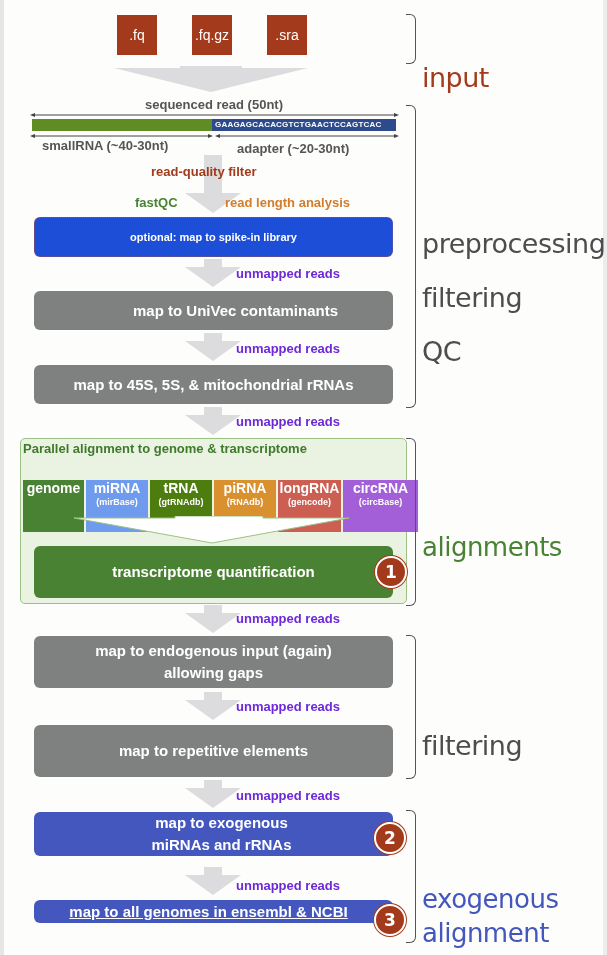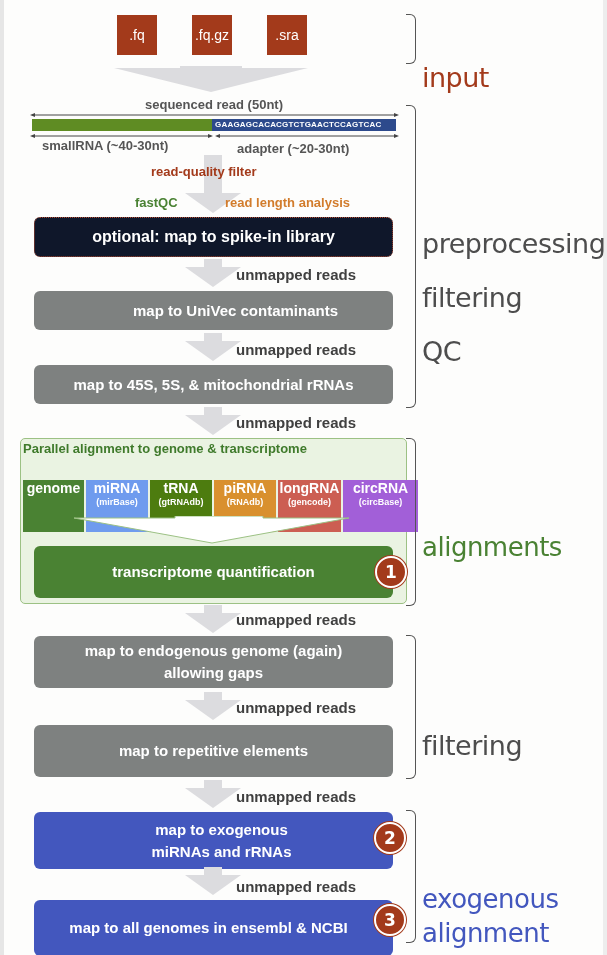--- a/index.html
+++ b/index.html
@@ -10,21 +10,21 @@
   .file { position: absolute; top: 15px; width: 40px; height: 40px; background: #a33a1b; color: #fff; font-size: 14px; display: flex; align-items: center; justify-content: center; font-weight: normal; }
   .bracket { position: absolute; left: 402px; width: 10px; border: 1.5px solid #555; border-left: none; border-radius: 0 6px 6px 0; }
   .bracket::after { content: ""; position: absolute; right: -6px; top: 50%; width: 6px; height: 1.5px; background: transparent; }
   .section-label { position: absolute; left: 418px; font-family: "DejaVu Sans", sans-serif; font-weight: normal; letter-spacing: -0.5px; margin-top: 44px; }
   .box { position: absolute; left: 30px; width: 359px; border-radius: 6px; color: #fff; font-weight: bold; font-size: 15px; display: flex; align-items: center; justify-content: center; text-align: center; line-height: 22px; }
   .gray { background: #7e8180; }
   .blue { background: #4357be; }
   .green { background: #4a8233; }
   .arrow-shaft { position: absolute; background: #dcdcdf; }
   .arrow-head { position: absolute; width: 0; height: 0; border-left: 28px solid transparent; border-right: 28px solid transparent; border-top: 20px solid #dcdcdf; }
-  .unmapped { position: absolute; left: 232px; color: #404040; font-weight: bold; font-size: 15px; text-align: right; }
+  .unmapped { position: absolute; left: 232px; color: #6d28d9; font-weight: bold; font-size: 13px; text-align: right; }
   .badge { position: absolute; width: 32px; height: 32px; border-radius: 50%; background: #a33a1b; border: 2px solid #fff; box-shadow: 0 0 0 1px #a33a1b; color: #fff; font-family: "DejaVu Sans", sans-serif; font-weight: bold; font-size: 17px; display: flex; align-items: center; justify-content: center; }
   .db { position: absolute; top: 480px; height: 52px; color: #fff; font-weight: bold; text-align: center; display: flex; flex-direction: column; align-items: center; }
   .db .n { font-size: 14px; line-height: 16px; }
   .db .s { font-size: 9px; line-height: 13px; }
 </style>
 </head>
 <body>
 
 <div class="frame">
 
@@ -58,21 +58,21 @@
   <div class="abs" style="left:233px;top:141px;font-size:13px;font-weight:bold;color:#555;">adapter (~20-30nt)</div>
 
   <div class="bracket" style="top:105px;height:303px;"></div>
 
   <div class="arrow-shaft" style="left:200px;top:155px;width:18px;height:40px;"></div>
   <div class="arrow-head" style="left:181px;top:193px;"></div>
   <div class="abs" style="left:147px;top:164px;font-size:13px;font-weight:bold;color:#a33a1b;">read-quality filter</div>
   <div class="abs" style="left:131px;top:195px;font-size:13px;font-weight:bold;color:#4a8233;">fastQC</div>
   <div class="abs" style="left:221px;top:195px;font-size:13px;font-weight:bold;color:#d27c2c;">read length analysis</div>
 
-  <div class="box" style="top:217px;height:40px;background:#0f172a;border:1px dotted #b04a30;font-size:16px;">optional: map to spike-in library</div>
+  <div class="box" style="top:217px;height:40px;background:#1d4ed8;border:1px dotted #b04a30;font-size:11px;">optional: map to spike-in library</div>
 
   <div class="arrow-shaft" style="left:200px;top:259px;width:18px;height:10px;"></div>
   <div class="arrow-head" style="left:181px;top:267px;"></div>
   <div class="unmapped" style="top:266px;">unmapped reads</div>
 
   <div class="box gray" style="top:291px;height:39px;padding-left:44px;">map to UniVec contaminants</div>
 
   <div class="arrow-shaft" style="left:200px;top:333px;width:18px;height:10px;"></div>
   <div class="arrow-head" style="left:181px;top:341px;"></div>
   <div class="unmapped" style="top:341px;">unmapped reads</div>
@@ -124,48 +124,48 @@
   <div class="bracket" style="top:438px;height:168px;"></div>
   <div class="section-label" style="top:486px;font-size:26px;color:#4a8233;line-height:34px;">
     <div>alignments</div>
   </div>
 
   <div class="arrow-shaft" style="left:200px;top:605px;width:18px;height:10px;"></div>
   <div class="arrow-head" style="left:181px;top:613px;"></div>
   <div class="unmapped" style="top:611px;">unmapped reads</div>
 
   <div class="box gray" style="top:636px;height:52px;flex-direction:column;">
-    <span>map to endogenous genome (again)</span>
+    <span>map to endogenous input (again)</span>
     <span>allowing gaps</span>
   </div>
 
   <div class="arrow-shaft" style="left:200px;top:692px;width:18px;height:10px;"></div>
   <div class="arrow-head" style="left:181px;top:700px;"></div>
   <div class="unmapped" style="top:699px;">unmapped reads</div>
 
   <div class="box gray" style="top:725px;height:52px;">map to repetitive elements</div>
 
   <div class="bracket" style="top:635px;height:144px;"></div>
   <div class="section-label" style="top:686px;font-size:27px;color:#4d4d4d;">filtering</div>
 
   <div class="arrow-shaft" style="left:200px;top:780px;width:18px;height:10px;"></div>
   <div class="arrow-head" style="left:181px;top:788px;"></div>
   <div class="unmapped" style="top:788px;">unmapped reads</div>
 
-  <div class="box blue" style="top:812px;height:57px;flex-direction:column;padding-left:16px;">
+  <div class="box blue" style="top:812px;height:44px;flex-direction:column;padding-left:16px;">
     <span>map to exogenous</span>
     <span>miRNAs and rRNAs</span>
   </div>
   <div class="badge" style="left:370px;top:822px;">2</div>
 
   <div class="arrow-shaft" style="left:200px;top:867px;width:18px;height:10px;"></div>
   <div class="arrow-head" style="left:181px;top:875px;"></div>
   <div class="unmapped" style="top:878px;">unmapped reads</div>
 
-  <div class="box blue" style="top:900px;height:56px;padding-right:10px;">map to all genomes in ensembl &amp; NCBI</div>
+  <div class="box blue" style="top:900px;height:23px;padding-right:10px;text-decoration:underline;">map to all genomes in ensembl &amp; NCBI</div>
   <div class="badge" style="left:370px;top:904px;">3</div>
 
   <div class="bracket" style="top:810px;height:133px;"></div>
   <div class="section-label" style="top:838px;font-size:26px;color:#4357be;line-height:34px;">
     <div>exogenous</div>
     <div>alignment</div>
   </div>
 </div>
 
 </body></html>

